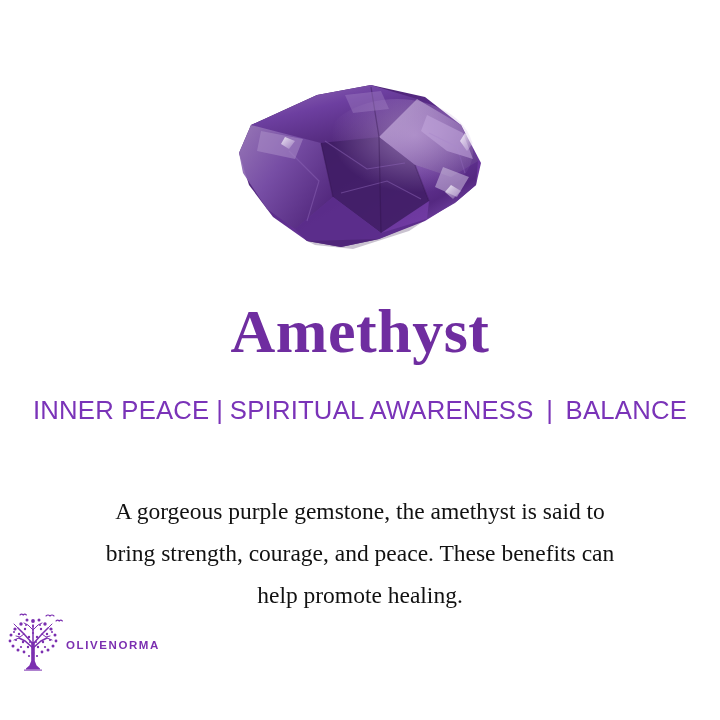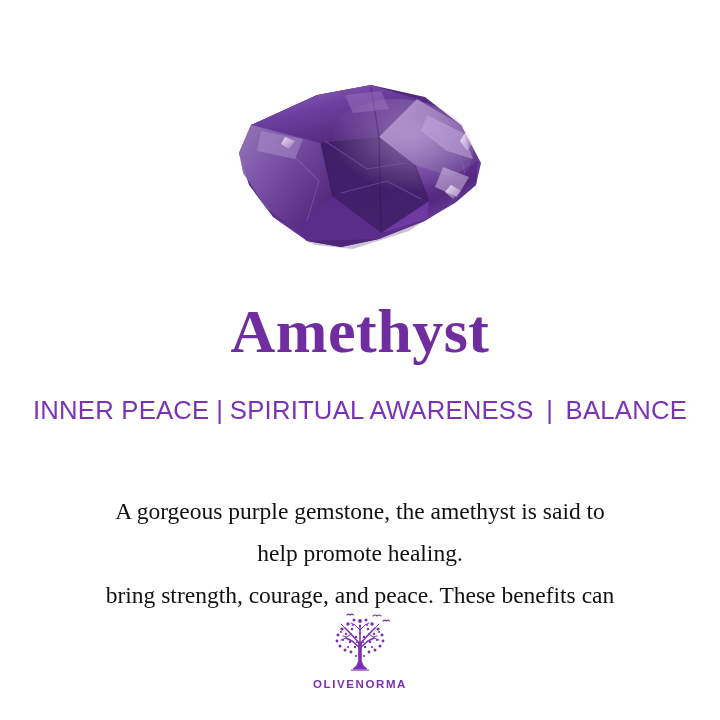--- a/index.html
+++ b/index.html
@@ -97,21 +97,21 @@
     margin-top: 38px;
   }
 
   
   .brand {
     position: absolute;
     left: 0;
     top: 612px;
     width: 720px;
     display: flex;
-    flex-direction: column;
+    flex-direction: row;
     align-items: center;
   }
   .brand-mark {
     width: 66px;
     height: 62px;
     display: block;
   }
   .brand-name {
     margin-top: 4px;
     font-family: "Liberation Sans", sans-serif;
@@ -209,22 +209,22 @@
   </div>
 
   <div class="title">Amethyst</div>
 
   <div class="subtitle">
     <span>INNER PEACE</span><span class="sep">|</span><span>SPIRITUAL AWARENESS</span><span class="sep sep-wide">|</span><span>BALANCE</span>
   </div>
 
   <div class="body-copy">
     <div>A gorgeous purple gemstone, the amethyst is said to</div>
+    <div>bring strength, courage, and peace. These benefits can</div>
     <div>help promote healing.</div>
-    <div>bring strength, courage, and peace. These benefits can</div>
   </div>
 
   <div class="brand">
     <svg class="brand-mark" viewBox="0 0 66 62" xmlns="http://www.w3.org/2000/svg">
       <g fill="#7b2fb0">
 
         <path d="M31.2 30 L31.2 49 L29.4 53.5 L26 56.5 L26 57.6 L40 57.6 L40 56.5 L36.6 53.5 L34.8 49 L34.8 30 Z"></path>
 
         <path d="M24 57.6 L42 57.6 L42 58.6 L24 58.6 Z"></path>
 

